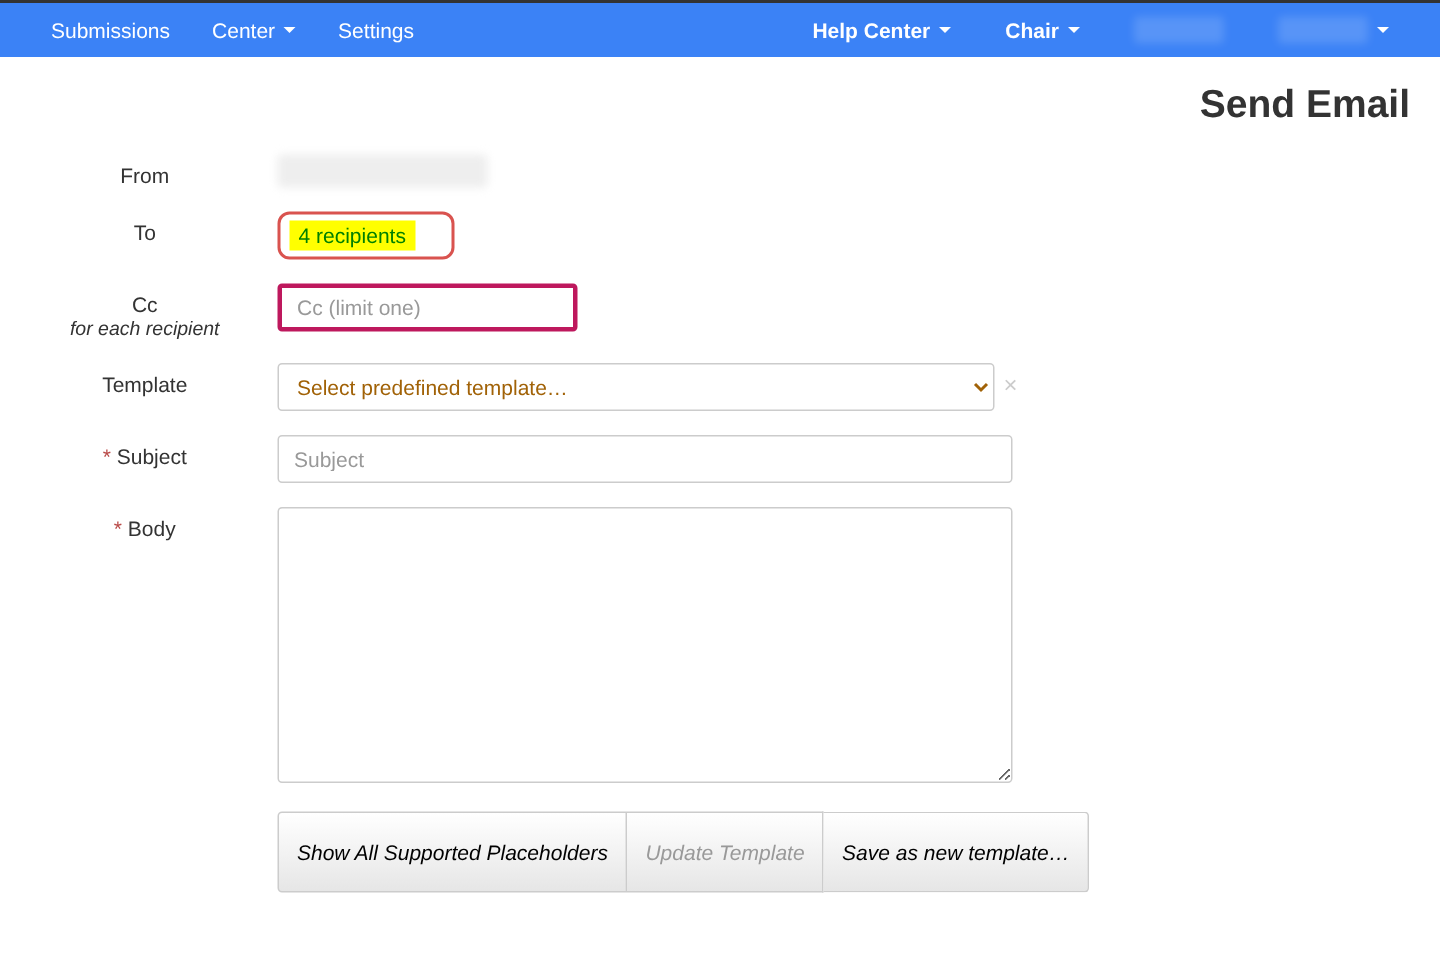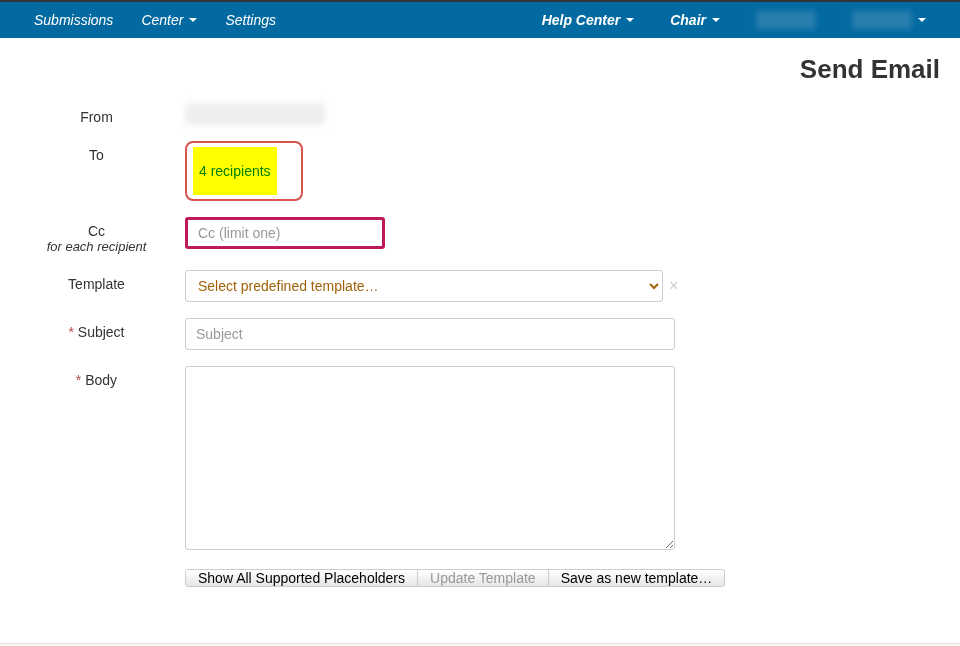--- a/index.html
+++ b/index.html
@@ -1,39 +1,39 @@
 <!DOCTYPE html>
 <html><head>
   <meta charset="utf-8">
   <style>
     * { box-sizing: border-box; margin: 0; padding: 0; }
     body { font-family: "Helvetica Neue", Helvetica, Arial, sans-serif; font-size: 14px; color: #333; background: #fff; }
-    .navbar { background: #0369a1; height: 38px; display: flex; align-items: center; padding: 0 20px; border-top: 2px solid #333; font-style: italic; }
+    .navbar { background: #3b82f6; height: 38px; display: flex; align-items: center; padding: 0 20px; border-top: 2px solid #333; }
     .nav-left { display: flex; gap: 0; }
     .nav-right { margin-left: auto; display: flex; align-items: center; gap: 8px; }
     .nav-item { color: #fff; padding: 8px 14px; cursor: pointer; font-size: 14px; display: flex; align-items: center; gap: 4px; }
     .nav-item.bold { font-weight: bold; }
     .caret { display: inline-block; width: 0; height: 0; border-left: 4px solid transparent; border-right: 4px solid transparent; border-top: 4px solid #fff; margin-left: 2px; }
     .blurred { filter: blur(3px); background: rgba(255,255,255,0.15); color: transparent; border-radius: 3px; width: 60px; height: 18px; }
     .page { padding: 16px 20px 30px 20px; }
     h1 { font-size: 26px; font-weight: bold; margin-bottom: 18px; text-align: right; }
     .form-row { display: flex; align-items: flex-start; margin-bottom: 16px; }
     .form-label { width: 165px; text-align: center; padding-right: 12px; padding-top: 6px; font-size: 14px; color: #333; }
     .form-label .req { color: #b94a48; }
     .form-label .sub { font-style: italic; font-size: 13px; color: #333; display: block; }
     .form-input-area { flex: 0 0 auto; }
     .from-blur { background: #eee; filter: blur(3px); width: 140px; height: 22px; border-radius: 3px; }
     .highlight-box { border: 2px solid #d9534f; border-radius: 8px; padding: 4px 24px 4px 6px; display: inline-block; }
-    .highlight { background: #ffff00; color: #008000; padding: 16px 6px; font-size: 14px; display: inline-block; }
+    .highlight { background: #ffff00; color: #008000; padding: 2px 6px; font-size: 14px; display: inline-block; }
     input.text-input { border: 3px solid #be185d; border-radius: 3px; padding: 6px 10px; font-size: 14px; color: #555; width: 200px; height: 32px; }
     select.template-select { border: 1px solid #ccc; border-radius: 3px; padding: 6px 8px; font-size: 14px; color: #a16207; width: 478px; height: 32px; background: #fff; }
     .clear-x { color: #ccc; font-size: 16px; margin-left: 6px; cursor: pointer; }
     input.subject-input { border: 1px solid #ccc; border-radius: 3px; padding: 6px 10px; font-size: 14px; color: #555; width: 490px; height: 32px; }
     textarea.body-area { border: 1px solid #ccc; border-radius: 3px; padding: 6px 10px; font-size: 14px; color: #555; width: 490px; height: 184px; resize: both; }
-    .btn { border: 1px solid #ccc; background: linear-gradient(#fff, #e6e6e6); padding: 0 12px; font-size: 14px; cursor: pointer; border-radius: 3px; }
+    .btn { border: 1px solid #ccc; background: linear-gradient(#fff, #e6e6e6); padding: 18px 12px; font-size: 14px; cursor: pointer; border-radius: 3px; font-style: italic; }
     .btn.disabled { color: #999; cursor: not-allowed; }
     .btn-group .btn { border-radius: 0; }
     .btn-group .btn:first-child { border-top-left-radius: 3px; border-bottom-left-radius: 3px; }
     .btn-group .btn:last-child { border-top-right-radius: 3px; border-bottom-right-radius: 3px; border-left: none; }
     .btn-group .btn + .btn { border-left: none; }
     .footer-bar { border-top: 1px solid #e5e5e5; background: #f5f5f5; padding: 14px 20px 14px 215px; display: flex; align-items: center; gap: 40px; margin-top: 10px; }
     .btn-primary { background: #006dcc; background: linear-gradient(#0e7cd6, #0044aa); color: #fff; border: 1px solid #0044aa; padding: 7px 14px; font-size: 14px; border-radius: 4px; cursor: pointer; font-weight: bold; }
     ::placeholder { color: #999; }
   </style>
 </head>

